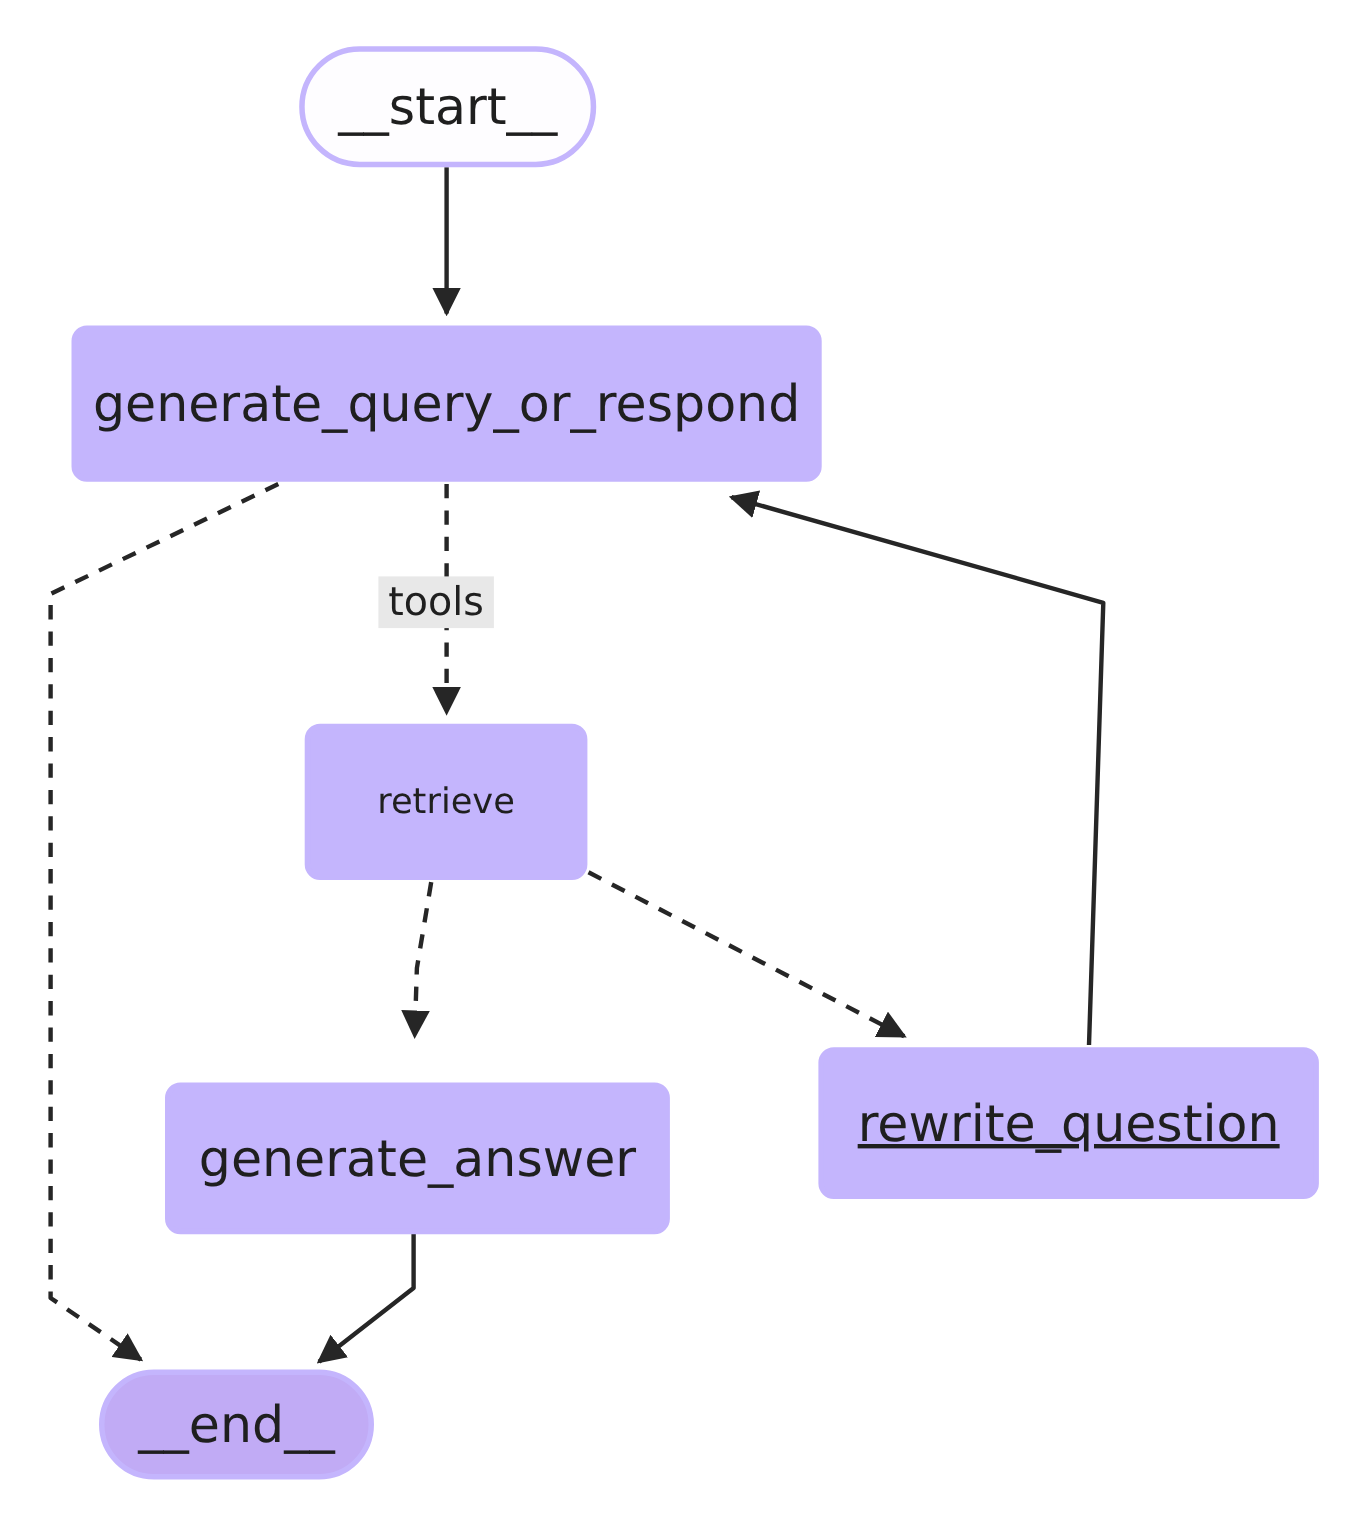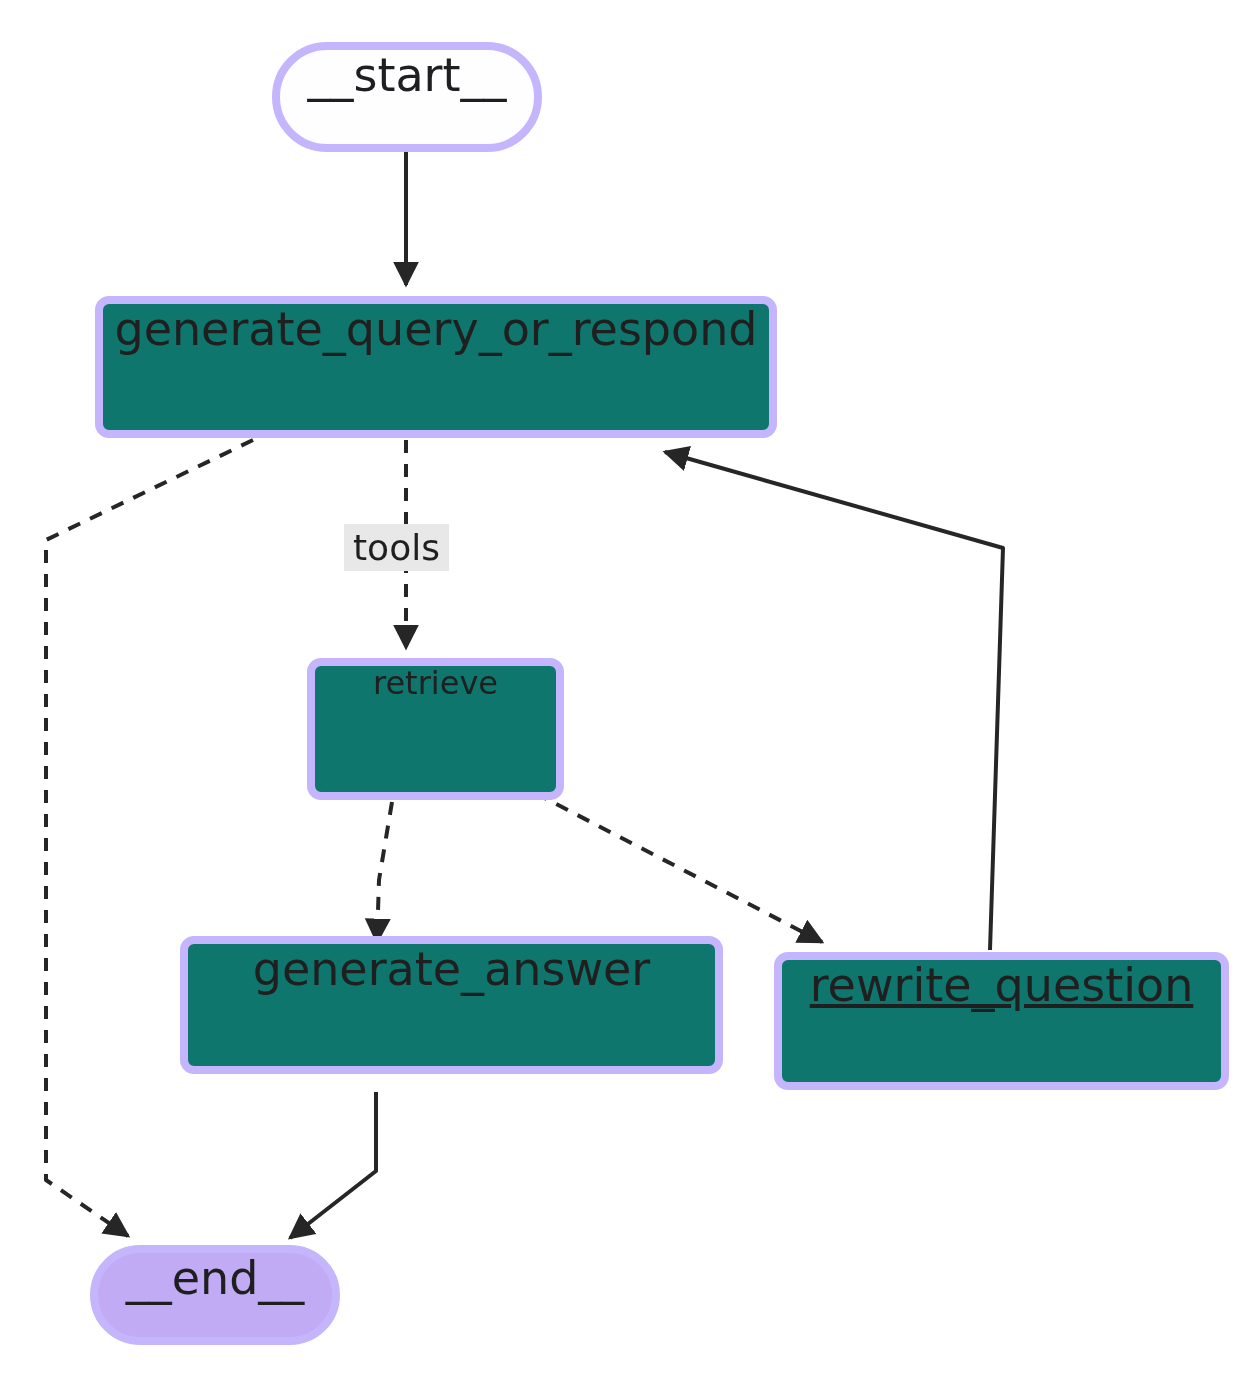--- a/index.html
+++ b/index.html
@@ -20,32 +20,32 @@
     position: absolute;
     left: 0;
     top: 0;
     width: 1245px;
     height: 1395px;
   }
   .node {
     position: absolute;
     box-sizing: border-box;
     display: flex;
+    align-items: center;
     justify-content: center;
-    border: 8px solid #c4b5fd;
+    border: 5px solid #c4b5fd;
     color: #1f1f1f;
     text-align: center;
     line-height: 1.1;
     white-space: nowrap;
     z-index: 5;
   }
   .node-process {
-    background: #0f766e;
+    background: #c4b5fd;
     border-radius: 14px;
-    margin-left: 30px;
   }
   .node-terminal-start {
     background: #fefdff;
     border-radius: 60px;
   }
   .node-terminal-end {
     background: #c1abf5;
     border-radius: 60px;
   }
   .node-label {
@@ -92,21 +92,21 @@
   </div>
 
   <div class="node node-process" style="left: 65px; top: 296px; width: 682px; height: 142px; font-size: 46px;">
     <span class="node-label">generate_query_or_respond</span>
   </div>
 
   <div class="node node-process" style="left: 277px; top: 658px; width: 257px; height: 142px; font-size: 32px;">
     <span class="node-label">retrieve</span>
   </div>
 
-  <div class="node node-process" style="left: 150px; top: 936px; width: 543px; height: 138px; font-size: 46px;">
+  <div class="node node-process" style="left: 150px; top: 984px; width: 459px; height: 138px; font-size: 46px;">
     <span class="node-label">generate_answer</span>
   </div>
 
   <div class="node node-process" style="left: 744px; top: 952px; width: 455px; height: 138px; font-size: 46px; text-decoration: underline;">
     <span class="node-label">rewrite_question</span>
   </div>
 
   <div class="node node-terminal-end" style="left: 90px; top: 1245px; width: 250px; height: 100px; font-size: 46px;">
     <span class="node-label">__end__</span>
   </div>

